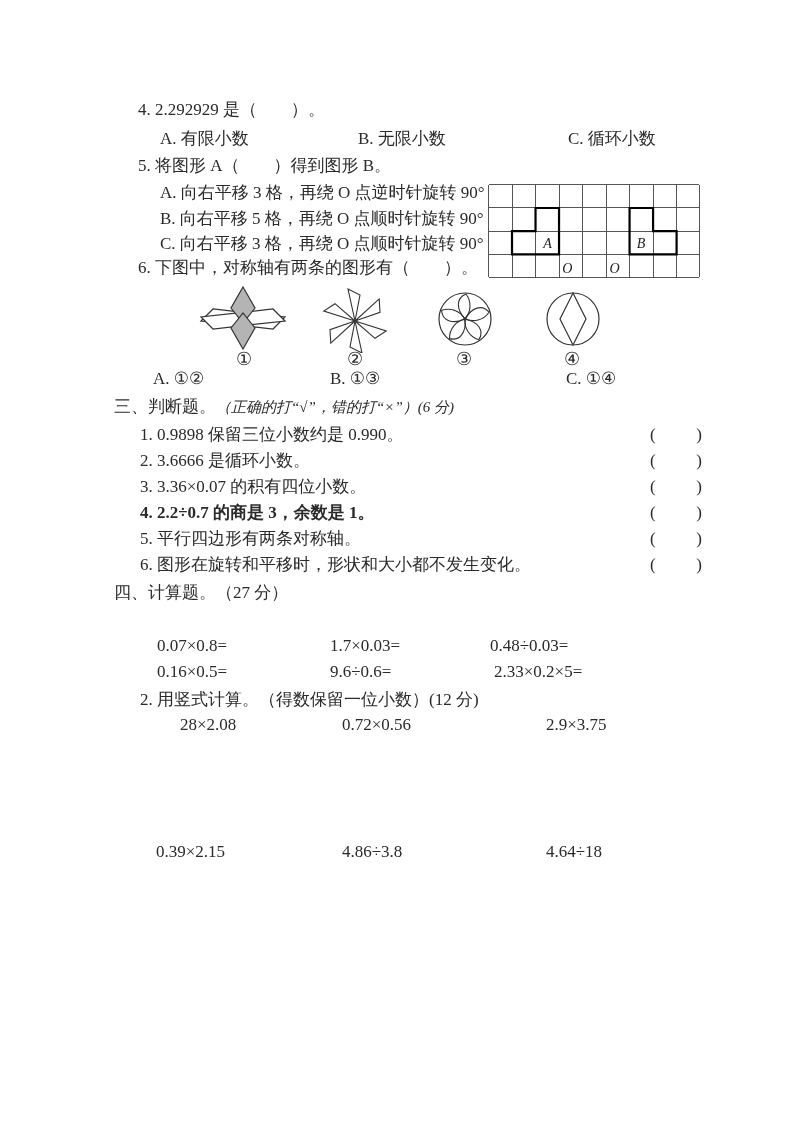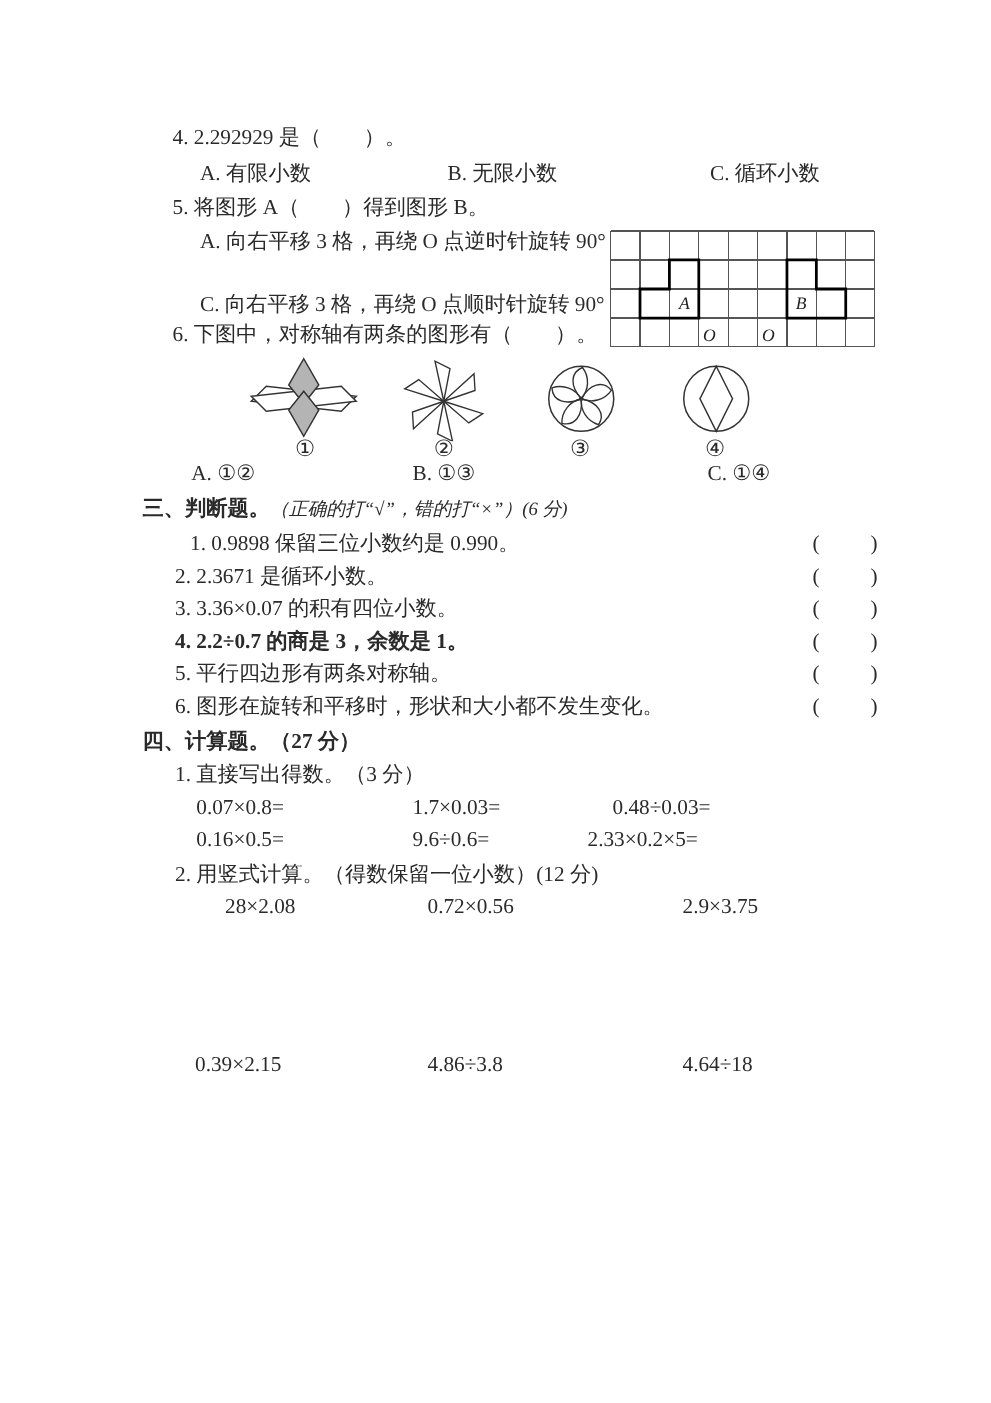--- a/index.html
+++ b/index.html
@@ -3,38 +3,39 @@
 <meta charset="utf-8">
 <style>
   html,body{margin:0;padding:0;background:#ffffff;}
   #page{
     position:relative;width:793px;height:1122px;background:#fff;
     font-family:"Liberation Serif","DejaVu Serif",serif;
     color:#2a2a2a;overflow:hidden;
   }
   .abs{position:absolute;white-space:nowrap;}
   .t17{font-size:17px;line-height:1.2;}
-  .bold{font-weight:bold;}
+  .bold{font-weight:normal;}
   .kai{font-style:italic;font-size:15px;font-weight:normal;}
   .paren-pair{display:flex;justify-content:space-between;width:52px;}
   .figlabel{font-size:18px;}
   svg text{font-family:"Liberation Serif","DejaVu Serif",serif;}
 </style>
 </head>
 <body>
 
 <div id="page">
 
   <div class="abs t17" style="left:138px;top:100px;">4. 2.292929 是（　　）。</div>
   <div class="abs t17" style="left:160px;top:129px;">A. 有限小数</div>
   <div class="abs t17" style="left:358px;top:129px;">B. 无限小数</div>
   <div class="abs t17" style="left:568px;top:129px;">C. 循环小数</div>
 
   <div class="abs t17" style="left:138px;top:156px;">5. 将图形 A（　　）得到图形 B。</div>
   <div class="abs t17" style="left:160px;top:183px;">A. 向右平移 3 格，再绕 O 点逆时针旋转 90°</div>
+  <div class="abs t17" style="left:160px;top:209px;">B. 向右平移 5 格，再绕 O 点顺时针旋转 90°</div>
   <div class="abs t17" style="left:160px;top:234px;">C. 向右平移 3 格，再绕 O 点顺时针旋转 90°</div>
 
   <div class="abs t17" style="left:138px;top:258px;">6. 下图中，对称轴有两条的图形有（　　）。</div>
 
   <svg class="abs" style="left:488px;top:184px;" width="212" height="94" viewBox="0 0 211 93">
     <g stroke="#555" stroke-width="1" shape-rendering="crispEdges">
       <line x1="0.5" y1="0.5" x2="0.5" y2="92.5"></line>
         <line x1="23.9" y1="0.5" x2="23.9" y2="92.5"></line>
       <line x1="47.3" y1="0.5" x2="47.3" y2="92.5"></line>
         <line x1="70.7" y1="0.5" x2="70.7" y2="92.5"></line>
@@ -99,27 +100,27 @@
   <div class="abs figlabel" style="left:564px;top:348px;">④</div>
 
   <div class="abs t17" style="left:153px;top:369px;">A. ①②</div>
   <div class="abs t17" style="left:330px;top:369px;">B. ①③</div>
   <div class="abs t17" style="left:566px;top:369px;">C. ①④</div>
 
   <div class="abs t17" style="left:114px;top:397px;">
     <span class="bold">三、判断题。</span><span class="kai">（正确的打“√”，错的打“×”）(6 分)</span>
   </div>
 
-  <div class="abs t17" style="left:152px;top:425px;">1. 0.9898 保留三位小数约是 0.990。</div>
+  <div class="abs t17" style="left:140px;top:425px;">1. 0.9898 保留三位小数约是 0.990。</div>
   <div class="abs t17 paren-pair" style="left:650px;top:425px;">
     <span>(</span>
       <span>)</span>
   </div>
 
-  <div class="abs t17" style="left:140px;top:451px;">2. 2.3671 是循环小数。</div>
+  <div class="abs t17" style="left:140px;top:451px;">2. 3.6666 是循环小数。</div>
   <div class="abs t17 paren-pair" style="left:650px;top:451px;">
     <span>(</span>
       <span>)</span>
   </div>
 
   <div class="abs t17" style="left:140px;top:477px;">3. 3.36×0.07 的积有四位小数。</div>
   <div class="abs t17 paren-pair" style="left:650px;top:477px;">
     <span>(</span>
       <span>)</span>
   </div>
@@ -137,29 +138,28 @@
   </div>
 
   <div class="abs t17" style="left:140px;top:555px;">6. 图形在旋转和平移时，形状和大小都不发生变化。</div>
   <div class="abs t17 paren-pair" style="left:650px;top:555px;">
     <span>(</span>
       <span>)</span>
   </div>
 
   <div class="abs t17 bold" style="left:114px;top:583px;">四、计算题。（27 分）</div>
 
-  <div class="abs t17" style="left:140px;top:610px;">1. 直接写出得数。（3 分）</div>
 
   <div class="abs t17" style="left:157px;top:636px;">0.07×0.8=</div>
   <div class="abs t17" style="left:330px;top:636px;">1.7×0.03=</div>
   <div class="abs t17" style="left:490px;top:636px;">0.48÷0.03=</div>
 
   <div class="abs t17" style="left:157px;top:662px;">0.16×0.5=</div>
   <div class="abs t17" style="left:330px;top:662px;">9.6÷0.6=</div>
-  <div class="abs t17" style="left:470px;top:662px;">2.33×0.2×5=</div>
+  <div class="abs t17" style="left:494px;top:662px;">2.33×0.2×5=</div>
 
   <div class="abs t17" style="left:140px;top:690px;">2. 用竖式计算。（得数保留一位小数）(12 分)</div>
 
   <div class="abs t17" style="left:156px;top:715px;margin-left:24px;">28×2.08</div>
   <div class="abs t17" style="left:342px;top:715px;">0.72×0.56</div>
   <div class="abs t17" style="left:546px;top:715px;">2.9×3.75</div>
 
   <div class="abs t17" style="left:156px;top:842px;">0.39×2.15</div>
   <div class="abs t17" style="left:342px;top:842px;">4.86÷3.8</div>
   <div class="abs t17" style="left:546px;top:842px;">4.64÷18</div>

